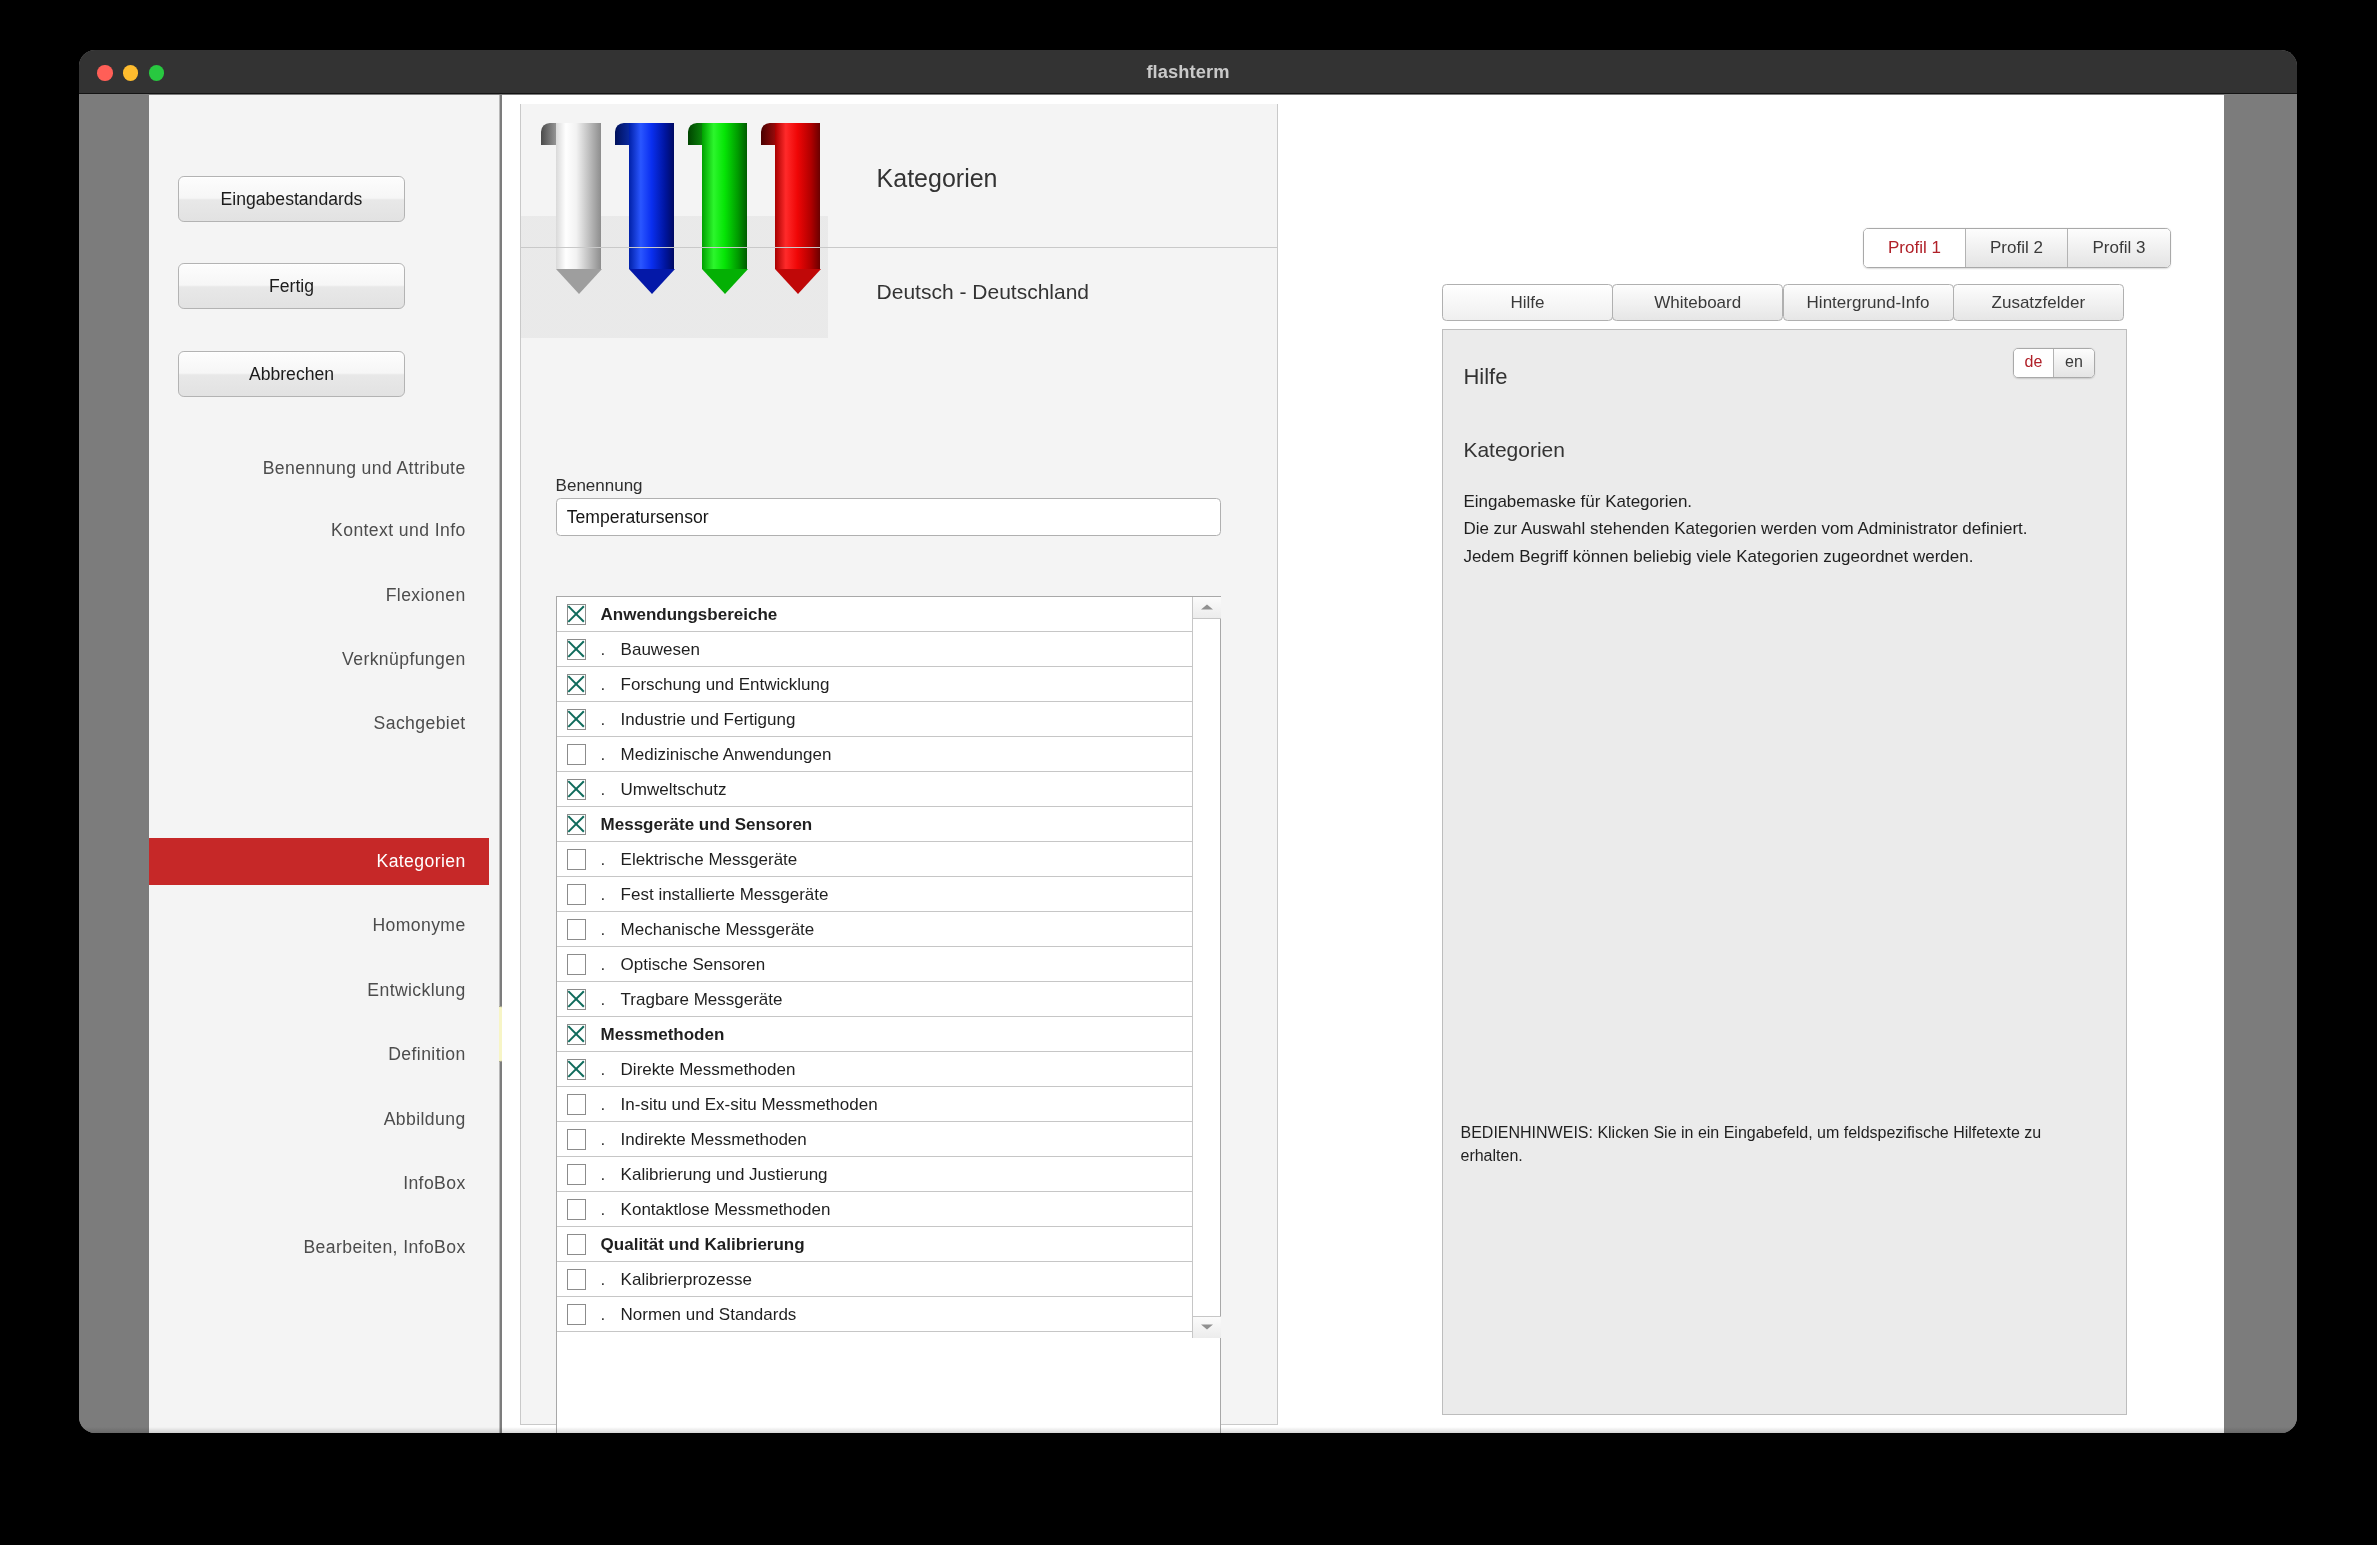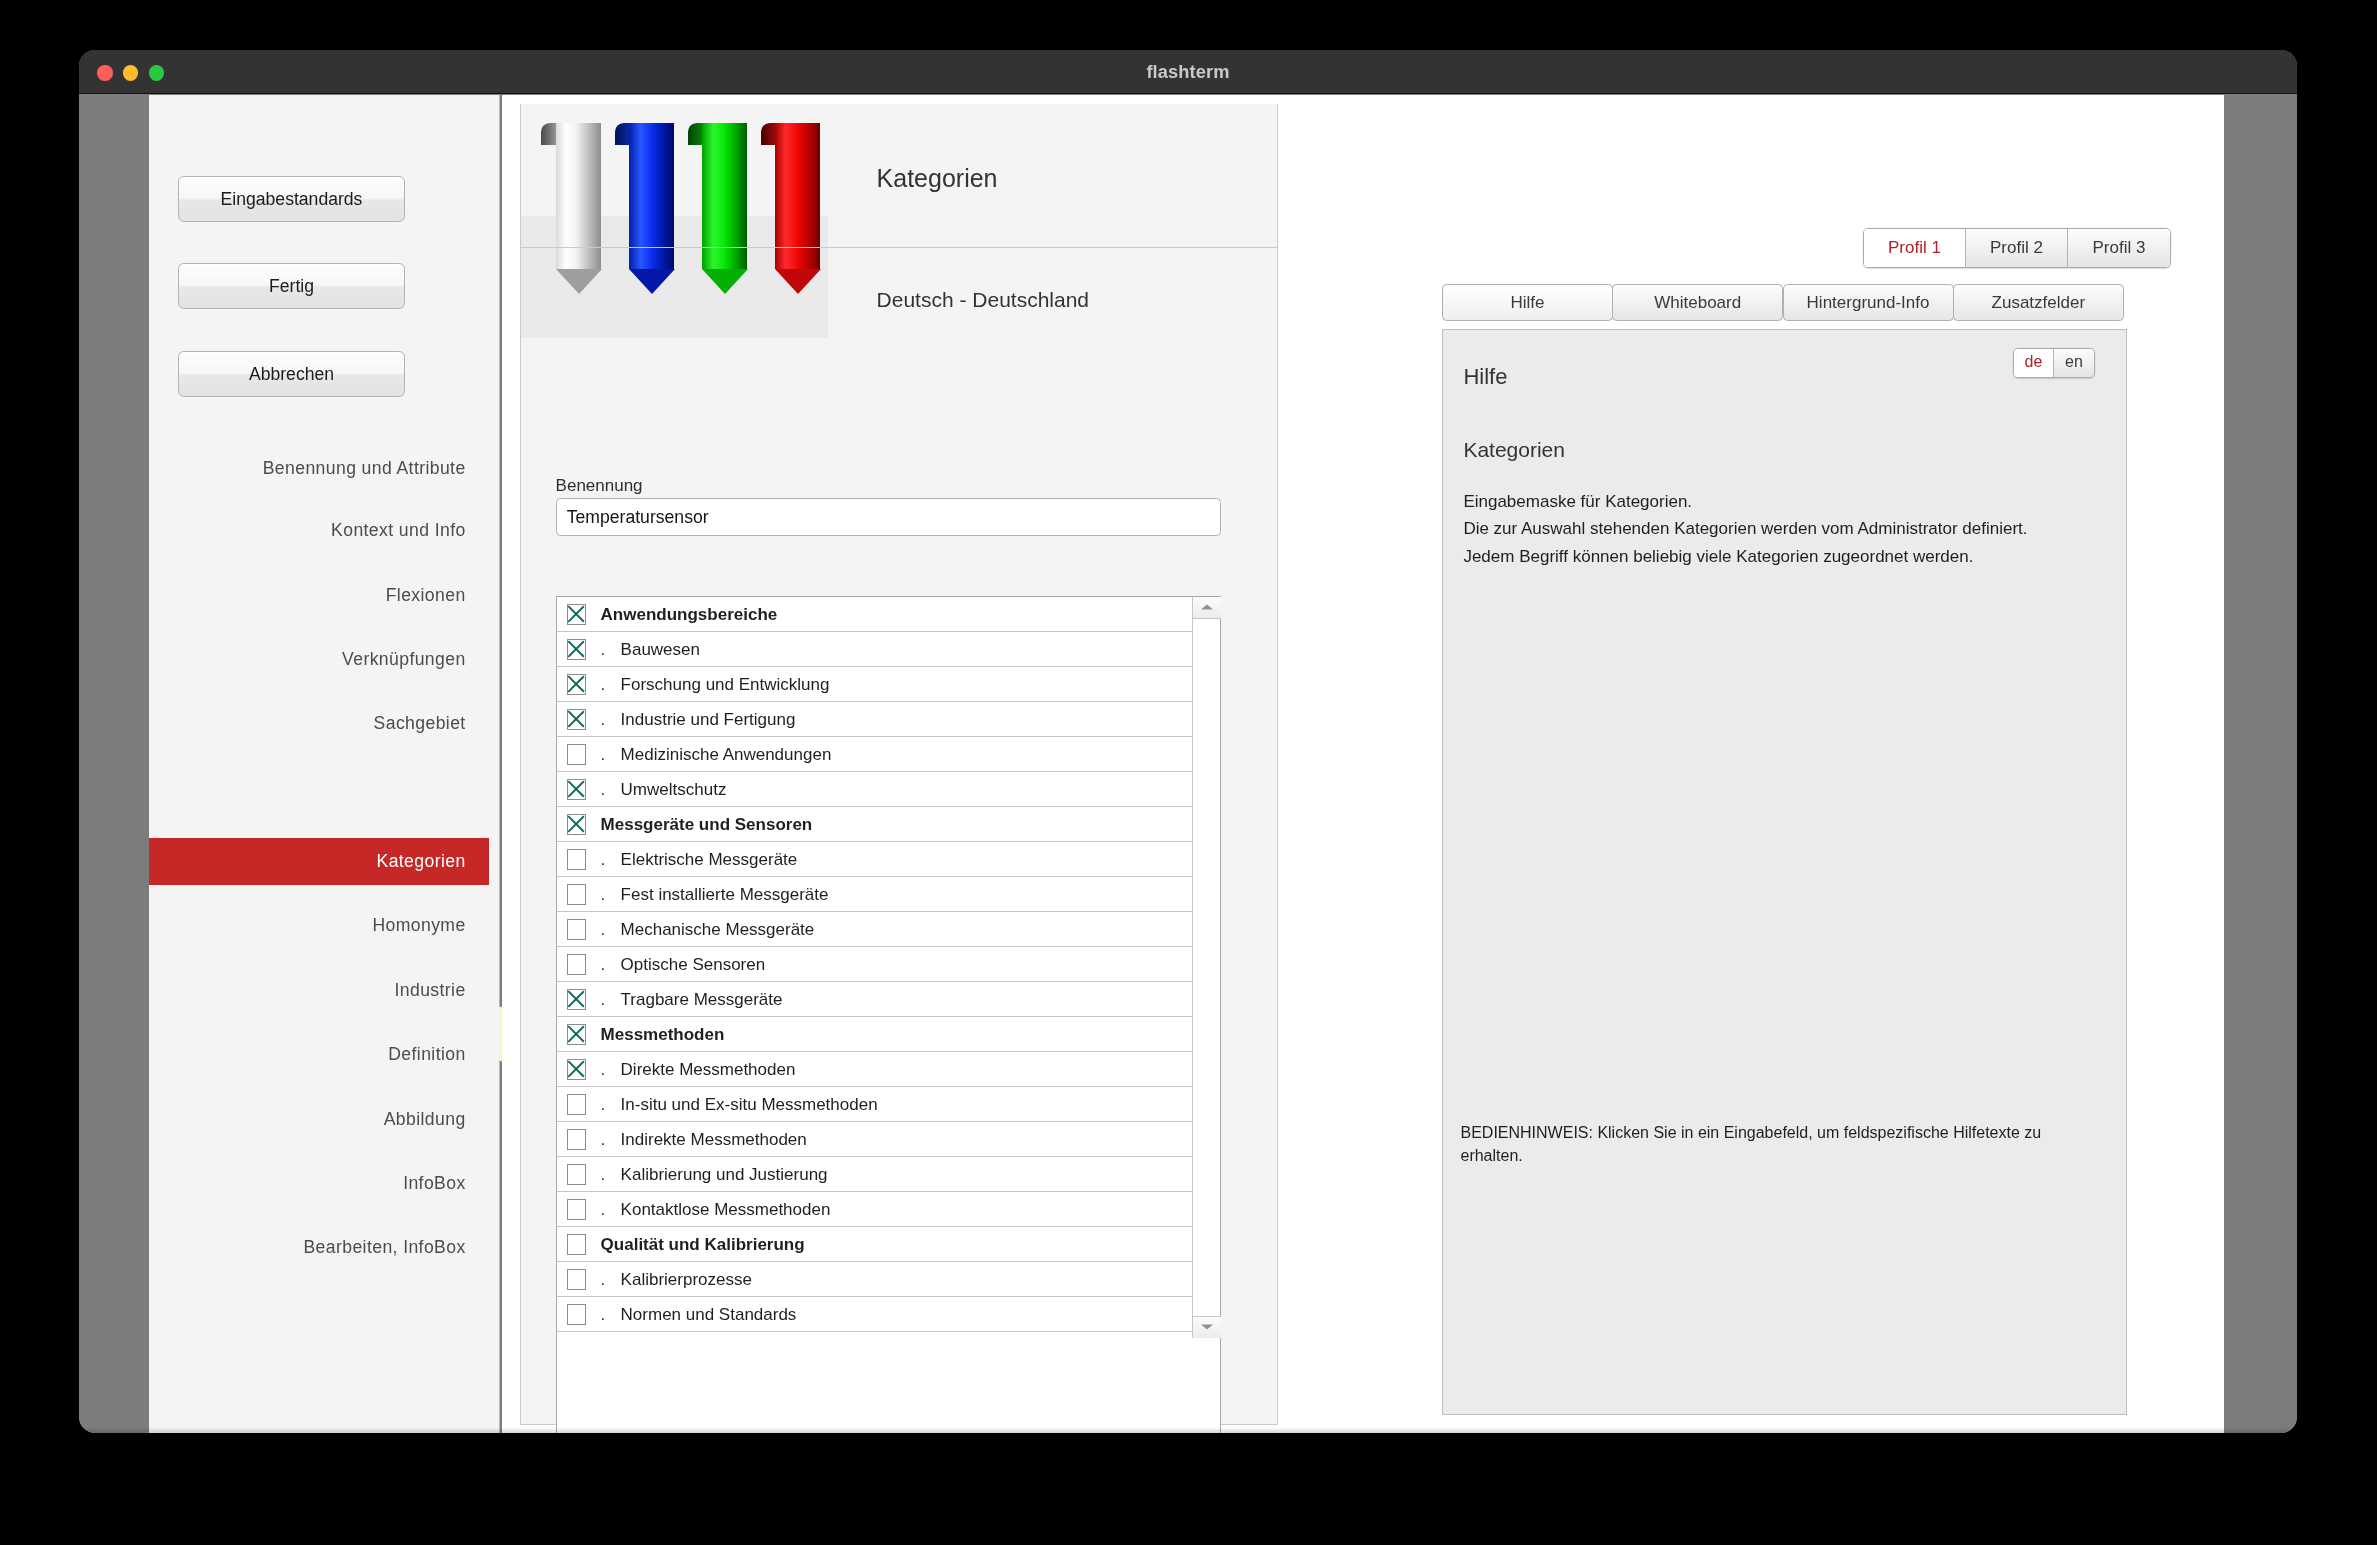--- a/index.html
+++ b/index.html
@@ -153,21 +153,21 @@
   #hdr-rule {
     position: absolute; left: 0; top: 143px; width: 757px; height: 0.7px;
     background: #c9c9c9;
   }
   #panel-title {
     position: absolute; left: 356px; top: 60px;
     font-size: 25px; color: #333333;
   }
   #panel-lang {
     position: absolute; left: 356px; top: 176px;
-    font-size: 21px; color: #333333; margin-top: 8px;
+    font-size: 21px; color: #333333;
   }
 
   
   #benennung-label {
     position: absolute; left: 35px; top: 372px;
     font-size: 17px; color: #2e2e2e;
   }
   #benennung-input {
     position: absolute; left: 35px; top: 394px;
     width: 665px; height: 38px;
@@ -381,21 +381,21 @@
       <div class="side-btn" id="btn-fertig">Fertig</div>
       <div class="side-btn" id="btn-abbrechen">Abbrechen</div>
 
       <div class="nav-item" style="top:350px">Benennung und Attribute</div>
       <div class="nav-item" style="top:412px">Kontext und Info</div>
       <div class="nav-item" style="top:477px">Flexionen</div>
       <div class="nav-item" style="top:541px">Verknüpfungen</div>
       <div class="nav-item" style="top:605px">Sachgebiet</div>
       <div class="nav-item active" style="top:743px">Kategorien</div>
       <div class="nav-item" style="top:807px">Homonyme</div>
-      <div class="nav-item" style="top:872px">Industrie</div>
+      <div class="nav-item" style="top:872px">Entwicklung</div>
       <div class="nav-item" style="top:936px">Definition</div>
       <div class="nav-item" style="top:1001px">Abbildung</div>
       <div class="nav-item" style="top:1065px">InfoBox</div>
       <div class="nav-item" style="top:1129px">Bearbeiten, InfoBox</div>
 
       <div id="yellow-tab"></div>
     </div>
 
     <div id="center">
       <div id="center-inner">

